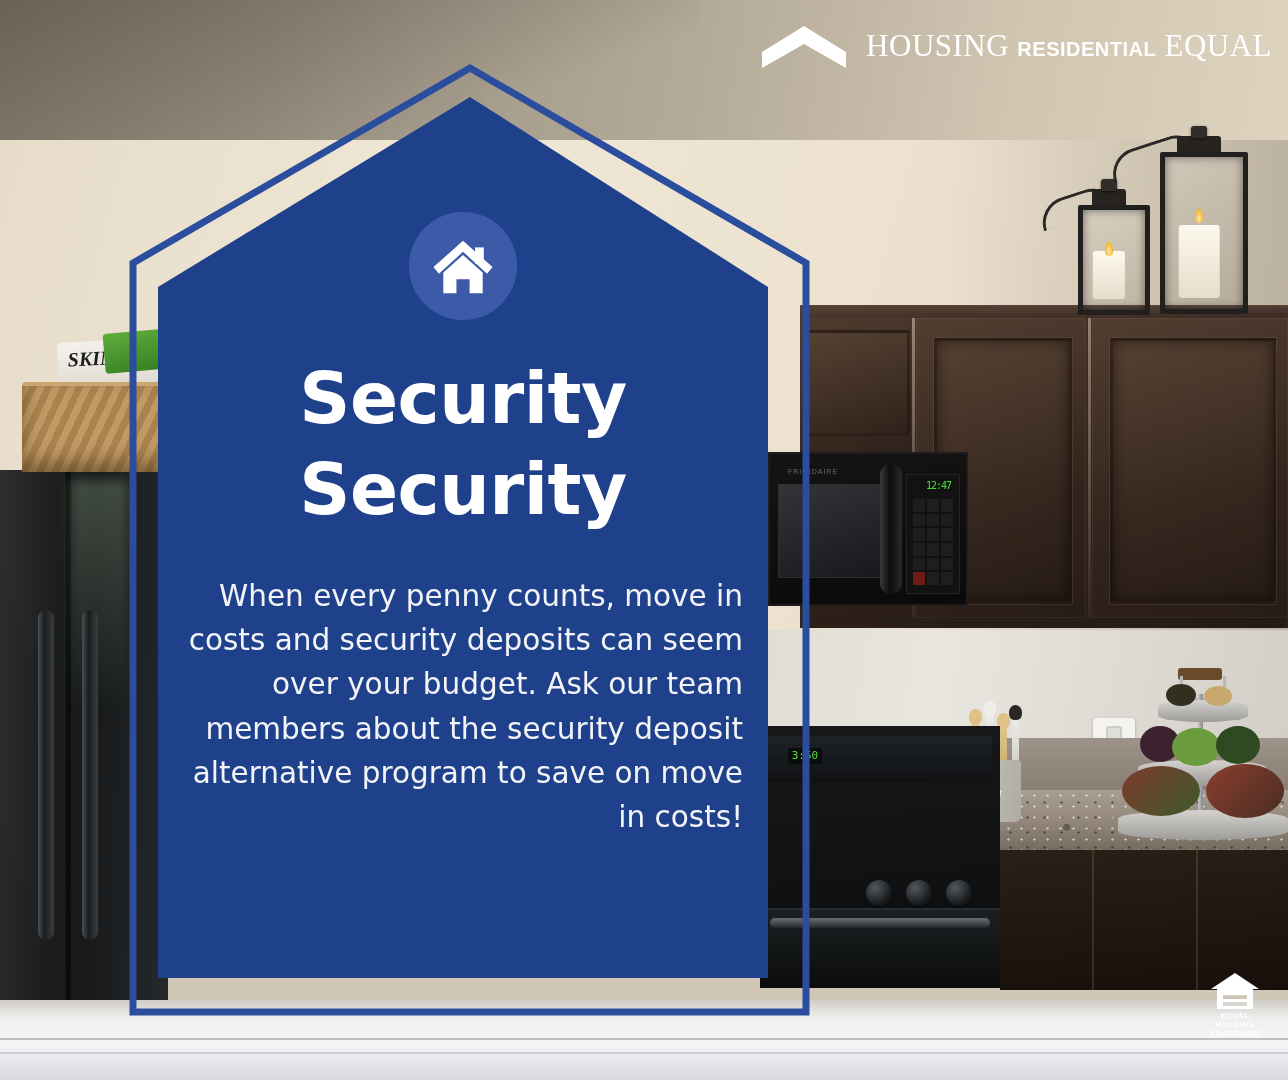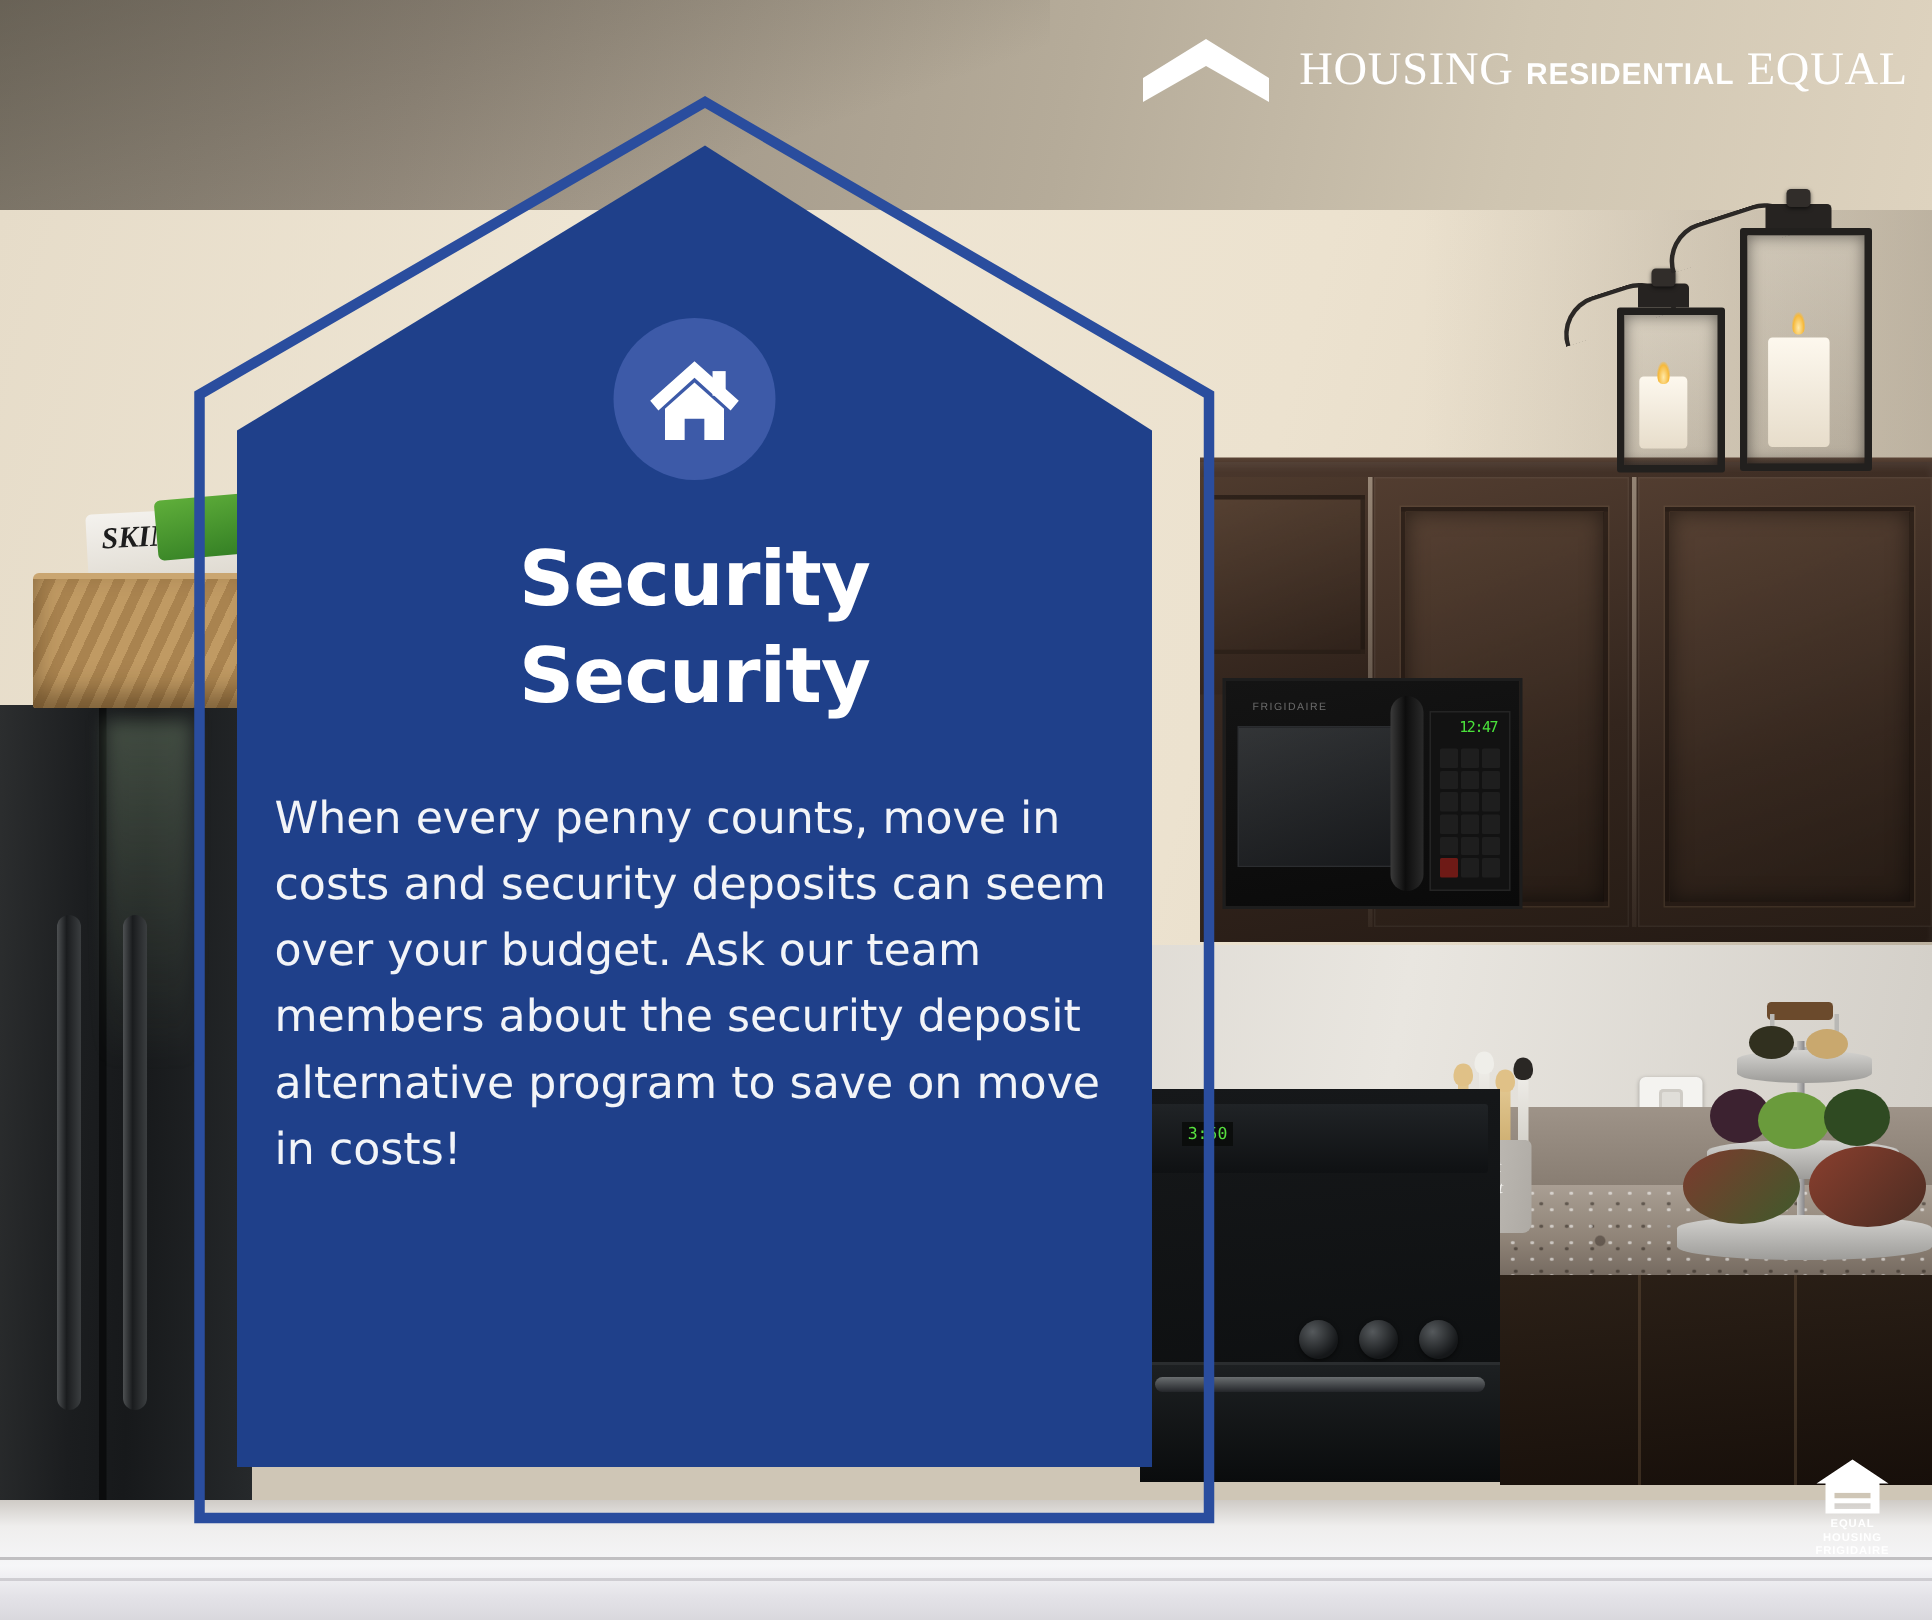--- a/index.html
+++ b/index.html
@@ -100,21 +100,21 @@
   }
   .lantern .flame {
     position: absolute; left: 50%; transform: translateX(-50%);
     width: 9px; height: 15px;
     background: radial-gradient(ellipse at 50% 70%, #ffe9a8, #f6b93b 55%, rgba(246,185,59,0) 75%);
     border-radius: 50% 50% 40% 40%;
   }
 
   
   .microwave {
-    position: absolute; left: 815px; top: 452px; width: 196px; height: 150px;
+    position: absolute; left: 768px; top: 452px; width: 196px; height: 150px;
     background: linear-gradient(170deg,#141414,#0a0a0a);
     border: 2px solid #1d1d1d;
   }
   .mw-window {
     position: absolute; left: 8px; top: 30px; width: 106px; height: 92px;
     background: linear-gradient(160deg, rgba(90,95,100,.45), rgba(25,27,30,.85));
     border: 1px solid #2b2d30;
   }
   .mw-brand {
     position: absolute; left: 18px; top: 14px; font-size: 7px; letter-spacing: 1px;
@@ -329,33 +329,33 @@
     display: flex; align-items: center; justify-content: center;
     margin-top: 32px;
   }
   .icon-circle svg { width: 70px; height: 70px; display: block; }
 
   .headline {
     margin-top: 34px;
     color: #ffffff;
     font-family: "DejaVu Sans", sans-serif;
     font-weight: bold;
-    font-size: 51px;
+    font-size: 71px;
     line-height: 1.28;
     text-align: right;
     letter-spacing: -0.5px;
   }
   .body-copy {
     margin-top: 38px;
     color: #f2f4f8;
     font-family: "DejaVu Sans", sans-serif;
     font-weight: 400;
     font-size: 29.5px;
     line-height: 1.50;
-    text-align: left;
+    text-align: right;
     width: 560px;
   }
 
   
   .eho { position: absolute; right: 20px; bottom: 42px; width: 66px; text-align: center; }
   .eho svg { width: 52px; height: 40px; display: block; margin: 0 auto; }
   .eho .t1, .eho .t2 {
     color: #ffffff; font-family: "Liberation Sans", sans-serif;
     font-weight: bold; font-size: 7.5px; letter-spacing: .6px; line-height: 9px;
   }

